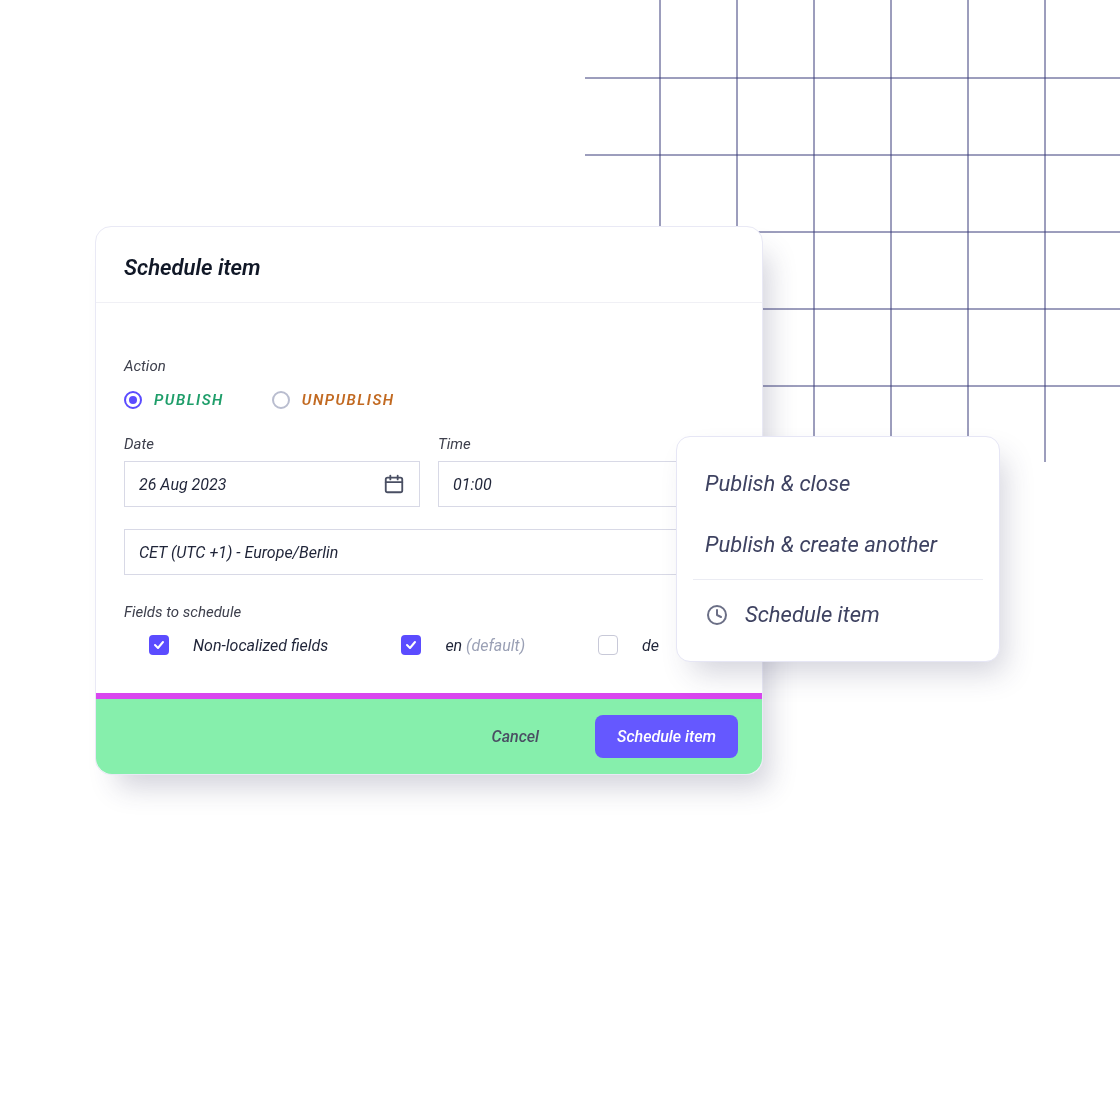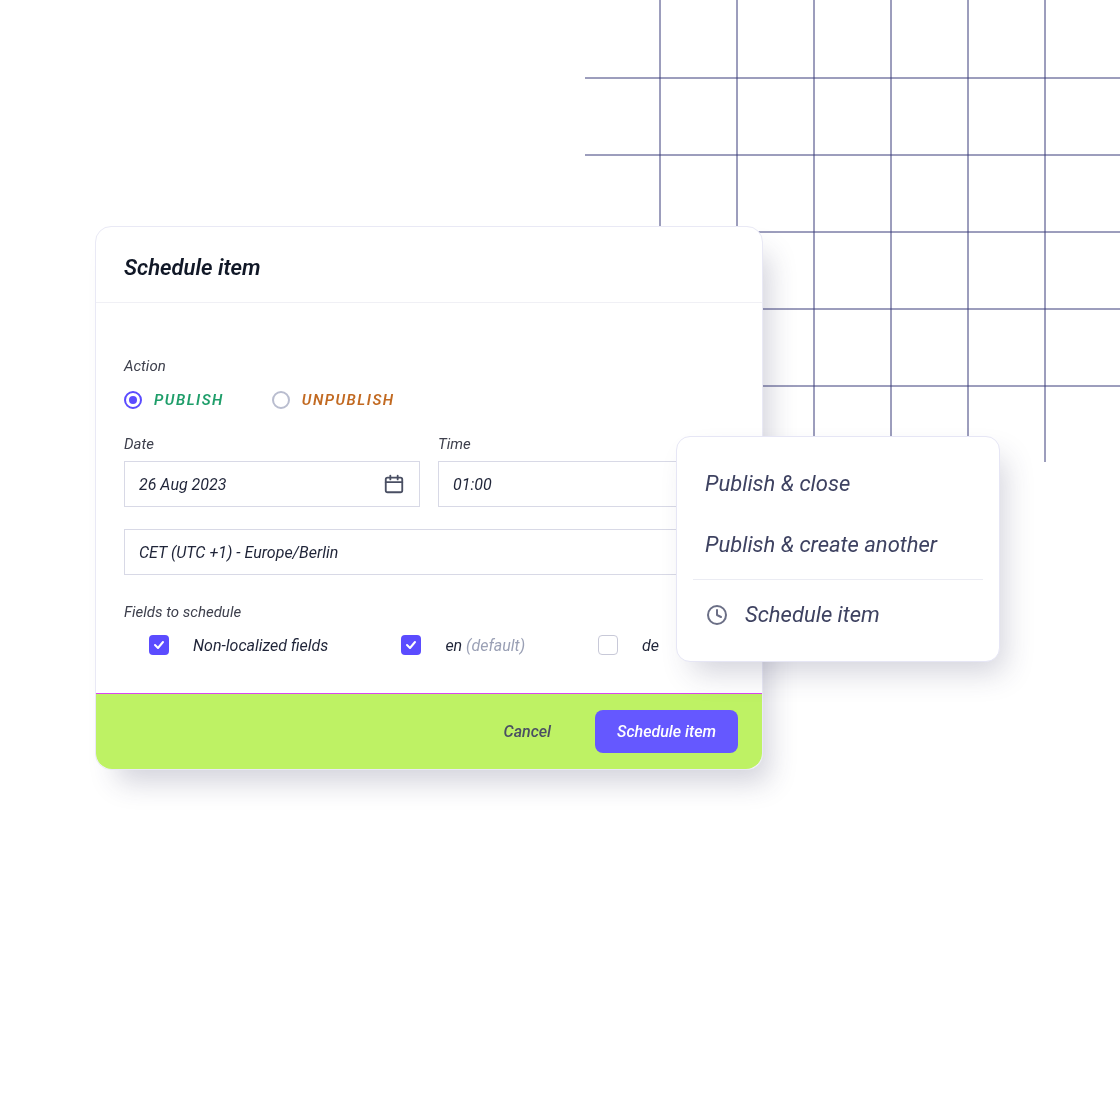--- a/index.html
+++ b/index.html
@@ -155,26 +155,26 @@
     width: 12px; height: 12px;
   }
   .check-label {
     font-size: 16px;
     color: #1f2438;
     white-space: nowrap;
   }
   .muted { color: #9aa0b5; }
 
   .modal-footer {
-    background: #bef264;
-    border-top: 1px solid #d946ef;
+    background: #86efac;
+    border-top: 6px solid #d946ef;
     padding: 16px 24px;
     display: flex;
     justify-content: flex-end;
-    gap: 22px;
+    gap: 34px;
     border-radius: 0 0 16px 16px;
   }
   .btn {
     font-size: 16px;
     border-radius: 8px;
     padding: 12px 22px;
     cursor: pointer;
     font-weight: 500;
   }
   .btn-ghost {

